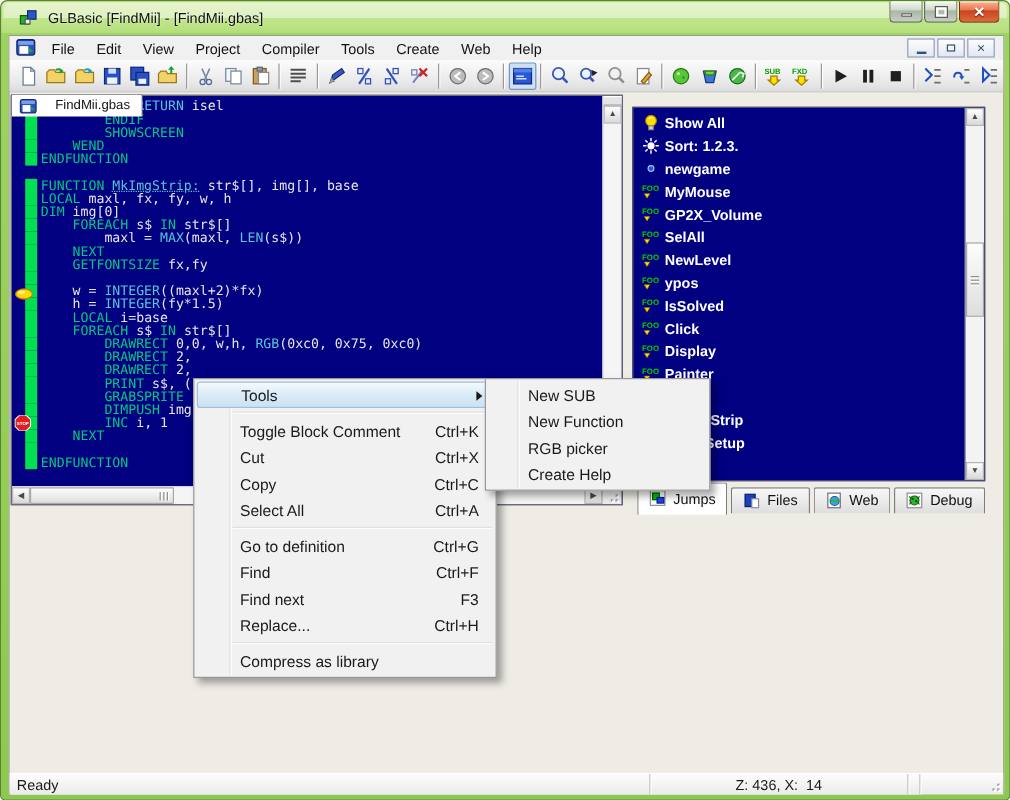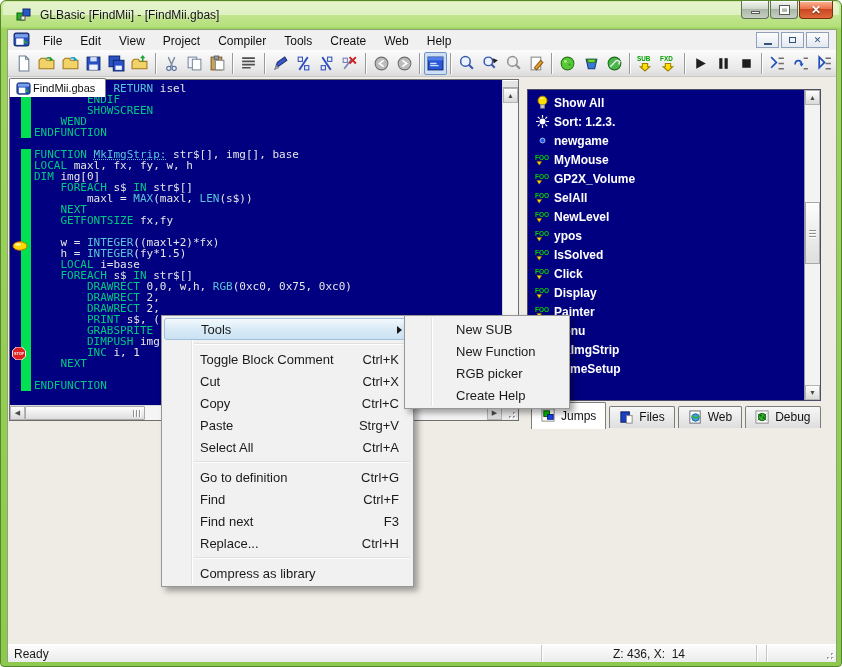--- a/index.html
+++ b/index.html
@@ -34,21 +34,21 @@
   .mbtn .sq{width:7px;height:6px;border:1px solid #31537c;}
   
   .toolbar{position:absolute;left:7px;top:49px;width:828px;height:27px;display:flex;align-items:center;
            background:linear-gradient(#fcfcfc,#e9e9e9 70%,#dcdcdc);border-bottom:1px solid #c9c9c9;padding-left:4px;}
   .tbtn{width:24px;height:23px;display:flex;align-items:center;justify-content:center;border:1px solid transparent;border-radius:2px;}
   .tbtn.pressed{background:#cfe0f4;border-color:#7096c8;}
   .ticon{width:17px;height:17px;display:block;}
   .ticon svg{display:block;}
   .tsep{width:0;height:21px;border-left:1px solid #9a9a9a;border-right:1px solid #fdfdfd;margin:0 3px;}
   
-  .edtab{position:absolute;left:8px;top:77px;height:19px;display:flex;align-items:center;gap:2px;padding:0 10px 0 6px;
+  .edtab{position:absolute;left:8px;top:77px;height:19px;display:flex;align-items:center;gap:15px;padding:0 10px 0 6px;
          background:#fff;border:1px solid #7d7d7d;border-bottom:none;border-radius:2px 2px 0 0;font-size:11px;color:#111;z-index:2;}
   
   .edframe{position:absolute;left:8px;top:78px;width:510px;height:342px;border:1px solid #6e6e6e;background:#000080;}
   .edtext{position:absolute;left:0;top:0;width:492px;height:326px;overflow:hidden;padding-top:3px;background:#000080;}
   .cl{display:flex;height:11px;position:relative;}
   .cmargin{width:11px;flex:none;}
   .cbar{width:10px;flex:none;}
   .cbar.on{background:#00e050;}
   .ccode{margin-left:3px;font-family:"DejaVu Sans Mono",monospace;font-size:11px;line-height:11px;white-space:pre;}
   .seg-k{color:#00c882;}
@@ -92,22 +92,22 @@
          box-shadow:4px 4px 6px rgba(0,0,0,.35);padding:2px 0;z-index:20;font-size:13px;color:#1a1a1a;}
   .cmenu::before{content:'';position:absolute;left:2px;top:2px;bottom:2px;width:27px;
          background:#f1f1f1;border-right:1px solid #e2e2e2;box-shadow:1px 0 0 #fff;}
   .mitem{position:relative;height:22px;display:flex;align-items:center;padding:0 14px 0 38px;z-index:1;}
   .mitem.hl{height:22px;margin:0 2px;padding:0 12px 0 36px;border:1px solid #9ebfdd;border-radius:3px;
          background:linear-gradient(#f5fafd,#d9eaf7 50%,#cbe2f4);}
   .mshort{margin-left:auto;}
   .marrow{position:absolute;right:8px;top:7px;width:0;height:0;border-left:5px solid #1a1a1a;
           border-top:4px solid transparent;border-bottom:4px solid transparent;}
   .msep{height:2px;margin:3px 3px 3px 32px;border-top:1px solid #e0e0e0;border-bottom:1px solid #fdfdfd;position:relative;z-index:1;}
-  .smenu{position:absolute;left:403px;top:314px;width:166px;background:#f1f1f1;border:1px solid #979797;
-         box-shadow:4px 4px 6px rgba(0,0,0,.35);padding:2px 16px;z-index:21;font-size:13px;color:#1a1a1a;}
+  .smenu{position:absolute;left:403px;top:314px;width:188px;background:#f1f1f1;border:1px solid #979797;
+         box-shadow:4px 4px 6px rgba(0,0,0,.35);padding:2px 0;z-index:21;font-size:13px;color:#1a1a1a;}
   .smenu::before{content:'';position:absolute;left:2px;top:2px;bottom:2px;width:24px;
          background:#f1f1f1;border-right:1px solid #e2e2e2;box-shadow:1px 0 0 #fff;}
   .smenu .mitem{padding-left:35px;}
   
   .statusbar{position:absolute;left:7px;top:643px;width:828px;height:18px;display:flex;align-items:center;
              background:linear-gradient(#fdfdfd,#ebebeb);border-top:1px solid #fff;font-size:12px;color:#1a1a1a;}
   .scell{height:100%;display:flex;align-items:center;border-right:1px solid #c6c6c6;box-shadow:1px 0 0 #fff;}
   .sb-ready{flex:1;padding-left:6px;}
   .sb-pos{width:215px;justify-content:center;white-space:pre;}
   .sb-gap{width:10px;}
@@ -845,24 +845,20 @@
       </div>
       <div class="mitem">
         <span class="mlabel">Cut</span>
         <span class="mshort">Ctrl+X</span>
       </div>
       <div class="mitem">
         <span class="mlabel">Copy</span>
         <span class="mshort">Ctrl+C</span>
       </div>
       <div class="mitem">
-        <span class="mlabel">Paste</span>
-        <span class="mshort">Strg+V</span>
-      </div>
-      <div class="mitem">
         <span class="mlabel">Select All</span>
         <span class="mshort">Ctrl+A</span>
       </div>
       <div class="msep"></div>
       <div class="mitem">
         <span class="mlabel">Go to definition</span>
         <span class="mshort">Ctrl+G</span>
       </div>
       <div class="mitem">
         <span class="mlabel">Find</span>

